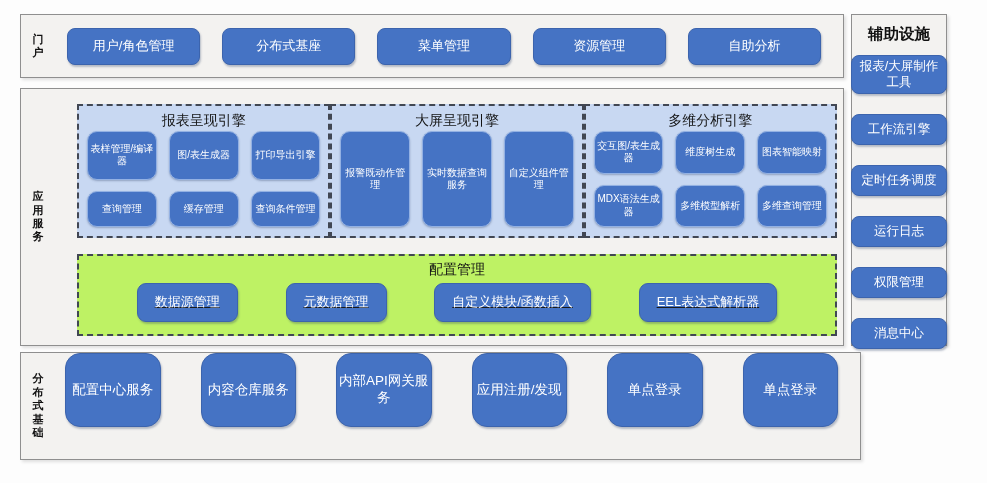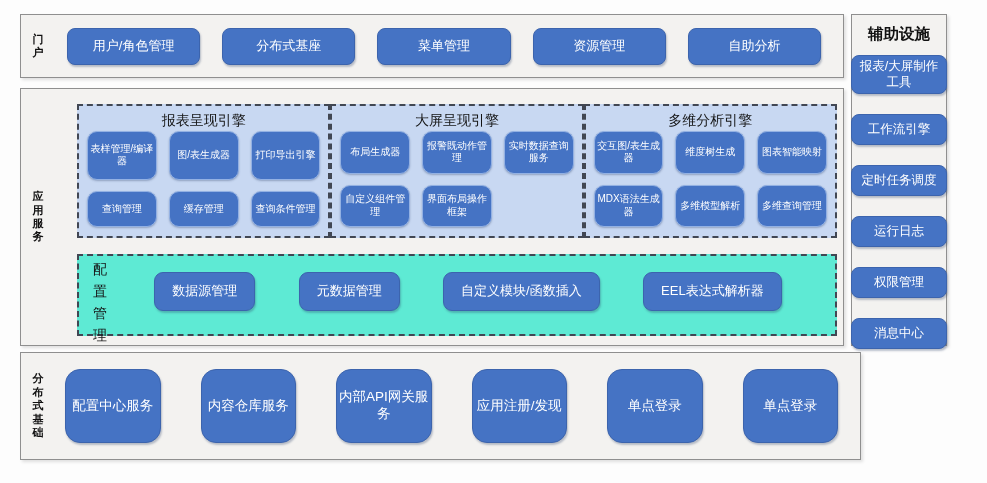--- a/index.html
+++ b/index.html
@@ -75,46 +75,46 @@
   .panel-grid {
     flex:1;
     display:grid;
     grid-template-columns:repeat(3,1fr);
     gap:11px 12px;
   }
   .panel-grid .btn { font-size:10px; border-radius:10px; border-color:#93b1e3; box-shadow:0 1px 2px rgba(40,60,100,0.35); padding:2px; }
 
   .config-panel {
     margin-top:16px;
-    background:#5eead4;
+    background:#bef264;
     border:2px dashed #414753;
     height:83px;
-    display:flex; flex-direction:row;
+    display:flex; flex-direction:column;
     padding:2px 10px 9px 10px;
   }
   .config-row {
-    flex:1; display:flex; align-items:center; justify-content:space-evenly;
+    flex:1; display:flex; align-items:center; justify-content:space-evenly;text-decoration:underline;
   }
   .config-row .btn { height:39px; font-size:13px; padding:0 17px; border-radius:9px; }
 
   
   .aux-title {
     font-weight:700; font-size:15.5px;
     margin:9px 0 10px 0;
     color:#111;
   }
   .aux-col {
     display:flex; flex-direction:column; align-items:center; gap:20px; width:100%;
     padding:0 9px;
   }
   .aux-col .btn { width:96px; min-height:31px; font-size:12.5px; padding:3px 4px; }
 
   
   .found-row {
-    flex:1; display:flex; align-items:center;
+    flex:1; display:flex; 
     gap:40px; padding:0 22px 0 10px;
   }
   .found-row .btn { flex:1; height:74px; font-size:13.5px; border-radius:15px; }
 </style>
 </head>
 <body>
 
 <div class="section" id="portal-section">
   <div class="v-label-col">
     <div class="v-label">门户</div>
@@ -143,25 +143,23 @@
           <div class="btn">打印导出引擎</div>
           <div class="btn">查询管理</div>
           <div class="btn">缓存管理</div>
           <div class="btn">查询条件管理</div>
         </div>
       </div>
 
       <div class="panel">
         <div class="panel-title">大屏呈现引擎</div>
         <div class="panel-grid">
-          <div class="btn">布局生成器</div>
           <div class="btn">报警既动作管理</div>
           <div class="btn">实时数据查询服务</div>
           <div class="btn">自定义组件管理</div>
-          <div class="btn">界面布局操作框架</div>
         </div>
       </div>
 
       <div class="panel">
         <div class="panel-title">多维分析引擎</div>
         <div class="panel-grid">
           <div class="btn">交互图/表生成器</div>
           <div class="btn">维度树生成</div>
           <div class="btn">图表智能映射</div>
           <div class="btn">MDX语法生成器</div>

